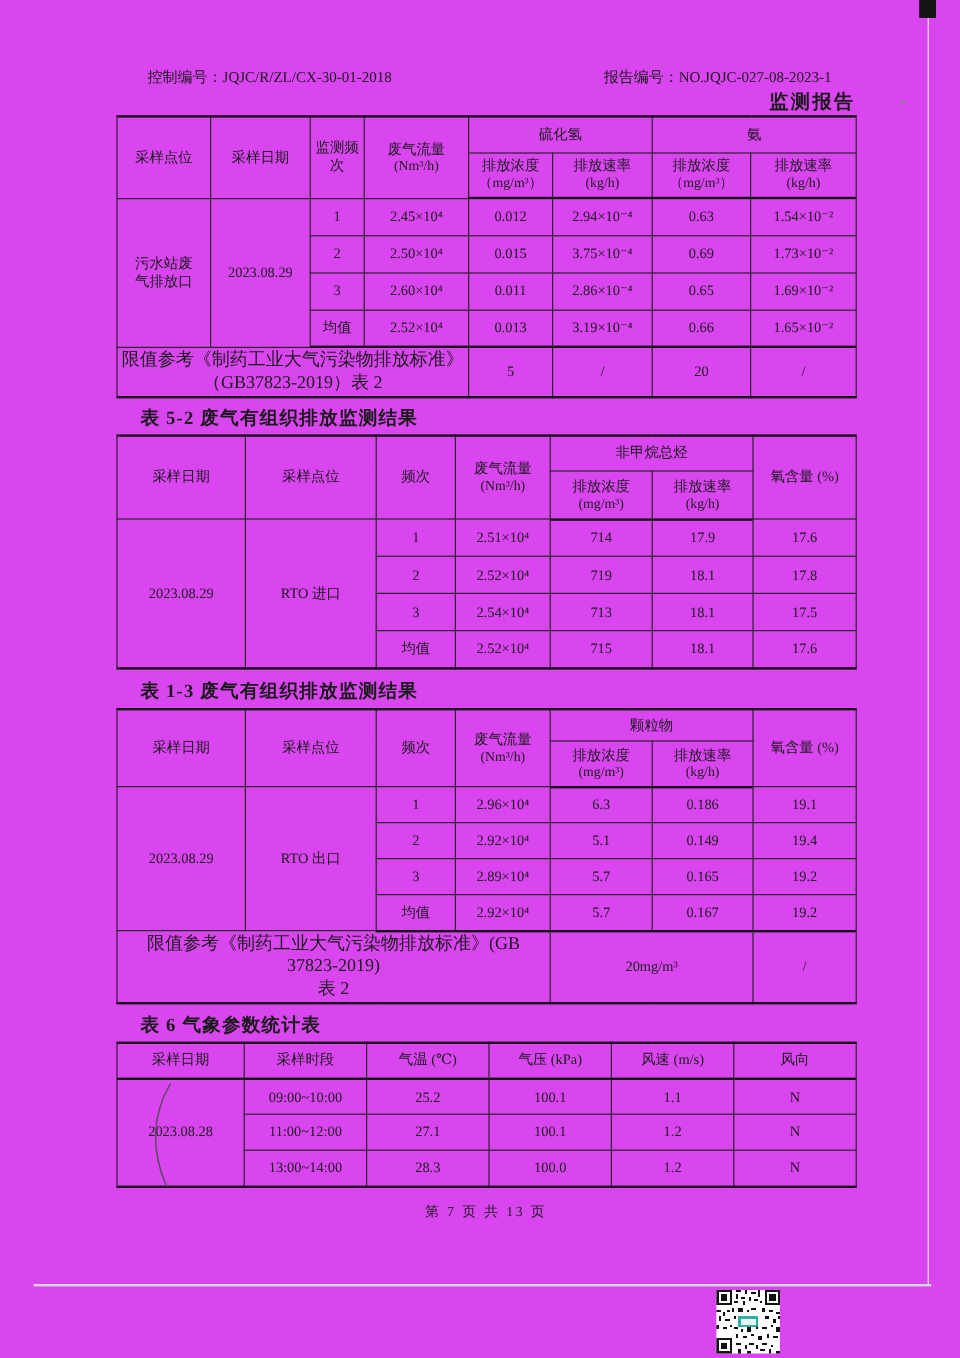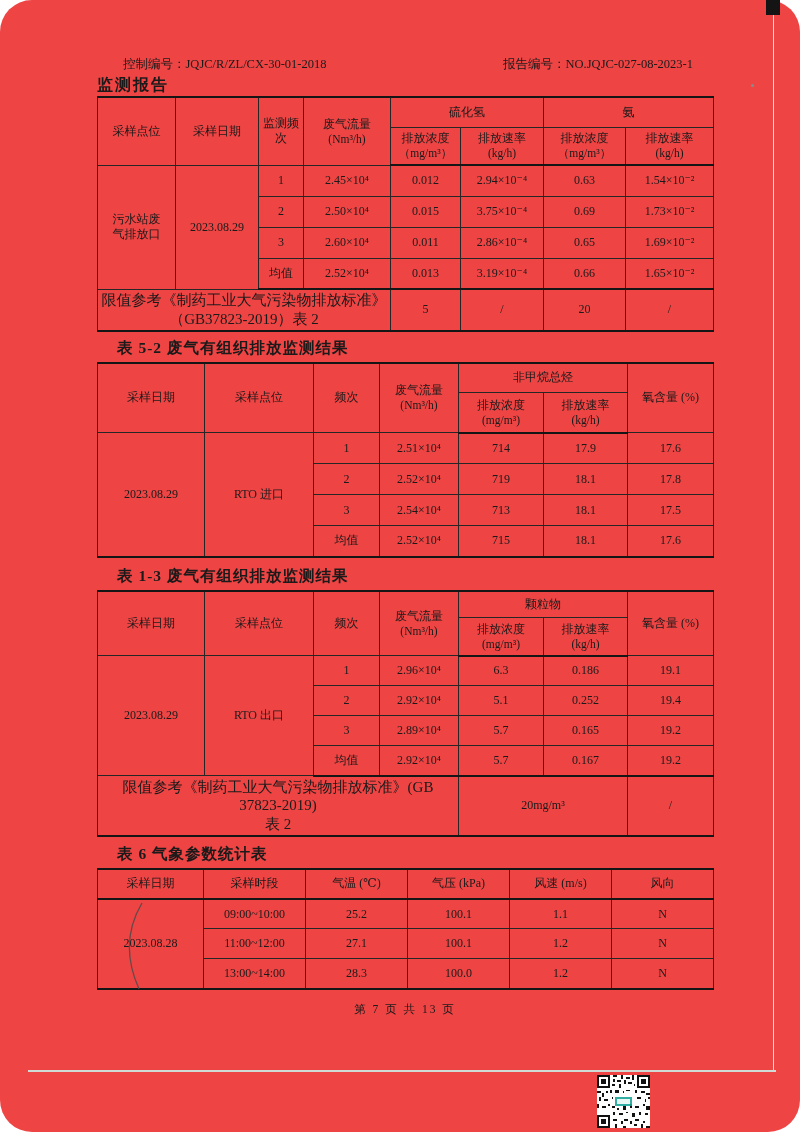--- a/index.html
+++ b/index.html
@@ -4,25 +4,25 @@
 <style>
   * { box-sizing: border-box; }
   html,body { margin:0; padding:0; }
   body {
     width:800px; height:1132px; position:relative;
     background:#ffffff;
     font-family:"Liberation Serif","DejaVu Serif",serif;
     color:#1a1a1a;
     overflow:hidden;
   }
-  .page { position:absolute; inset:0; background:#ef4444;border-radius:32px; }
+  .page { position:absolute; inset:0; background:#d946ef; }
   .content { position:absolute; left:97px; top:56px; width:616px; }
 
   .meta-row { display:flex; justify-content:space-between; font-size:12.5px; padding:0 20px 0 26px; }
-  .doc-title { text-align:left; font-size:16px; font-weight:bold; margin-top:2px; letter-spacing:2px; }
+  .doc-title { text-align:right; font-size:16px; font-weight:bold; margin-top:2px; letter-spacing:2px; }
   .tbl-title { font-size:15.5px; font-weight:bold; margin:6px 0 3px 20px; letter-spacing:1px; }
 
   table { border-collapse:collapse; width:616px; table-layout:fixed;
           border-top:2.5px solid #151515; border-bottom:2.5px solid #151515; }
   td { border:1px solid #262626; text-align:center; vertical-align:middle;
        font-size:12px; padding:1px 2px; line-height:1.25; }
   tr.hdr-bottom td { border-bottom:2px solid #151515; }
   .unit { font-size:11.5px; }
   .prewrap { white-space:pre-line; }
   .limit-label { font-size:15px; }
@@ -248,21 +248,21 @@
         <td>1</td>
         <td>2.96×10⁴</td>
         <td>6.3</td>
         <td>0.186</td>
         <td>19.1</td>
       </tr>
       <tr style="height:30px">
         <td>2</td>
         <td>2.92×10⁴</td>
         <td>5.1</td>
-        <td>0.252</td>
+        <td>0.149</td>
         <td>19.4</td>
       </tr>
       <tr style="height:30px">
         <td>3</td>
         <td>2.89×10⁴</td>
         <td>5.7</td>
         <td>0.165</td>
         <td>19.2</td>
       </tr>
       <tr style="height:30px" class="hdr-bottom">

